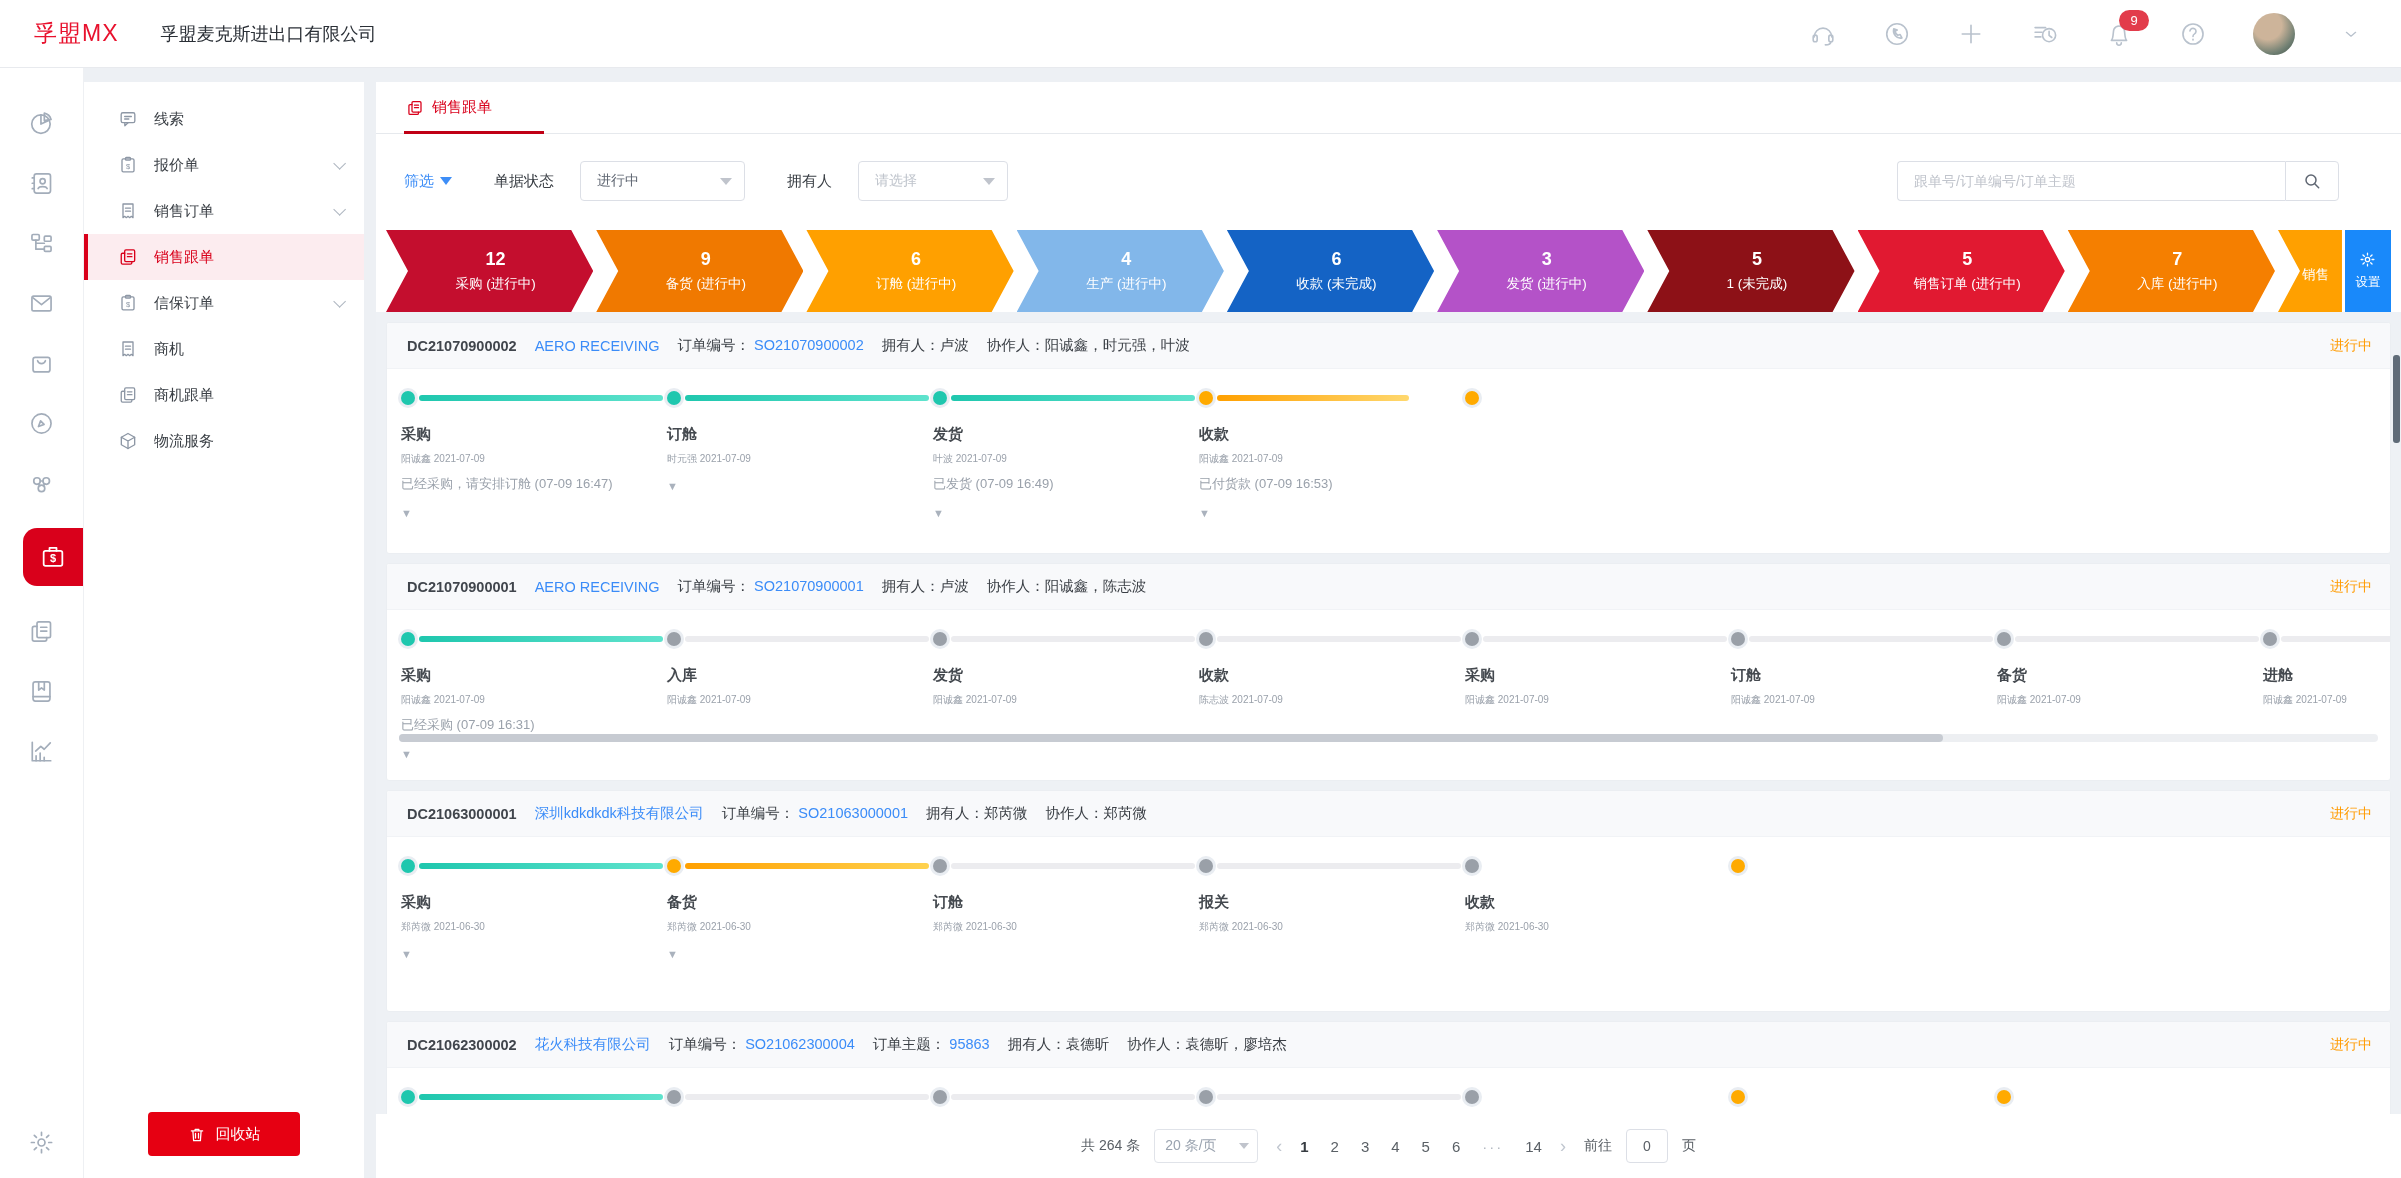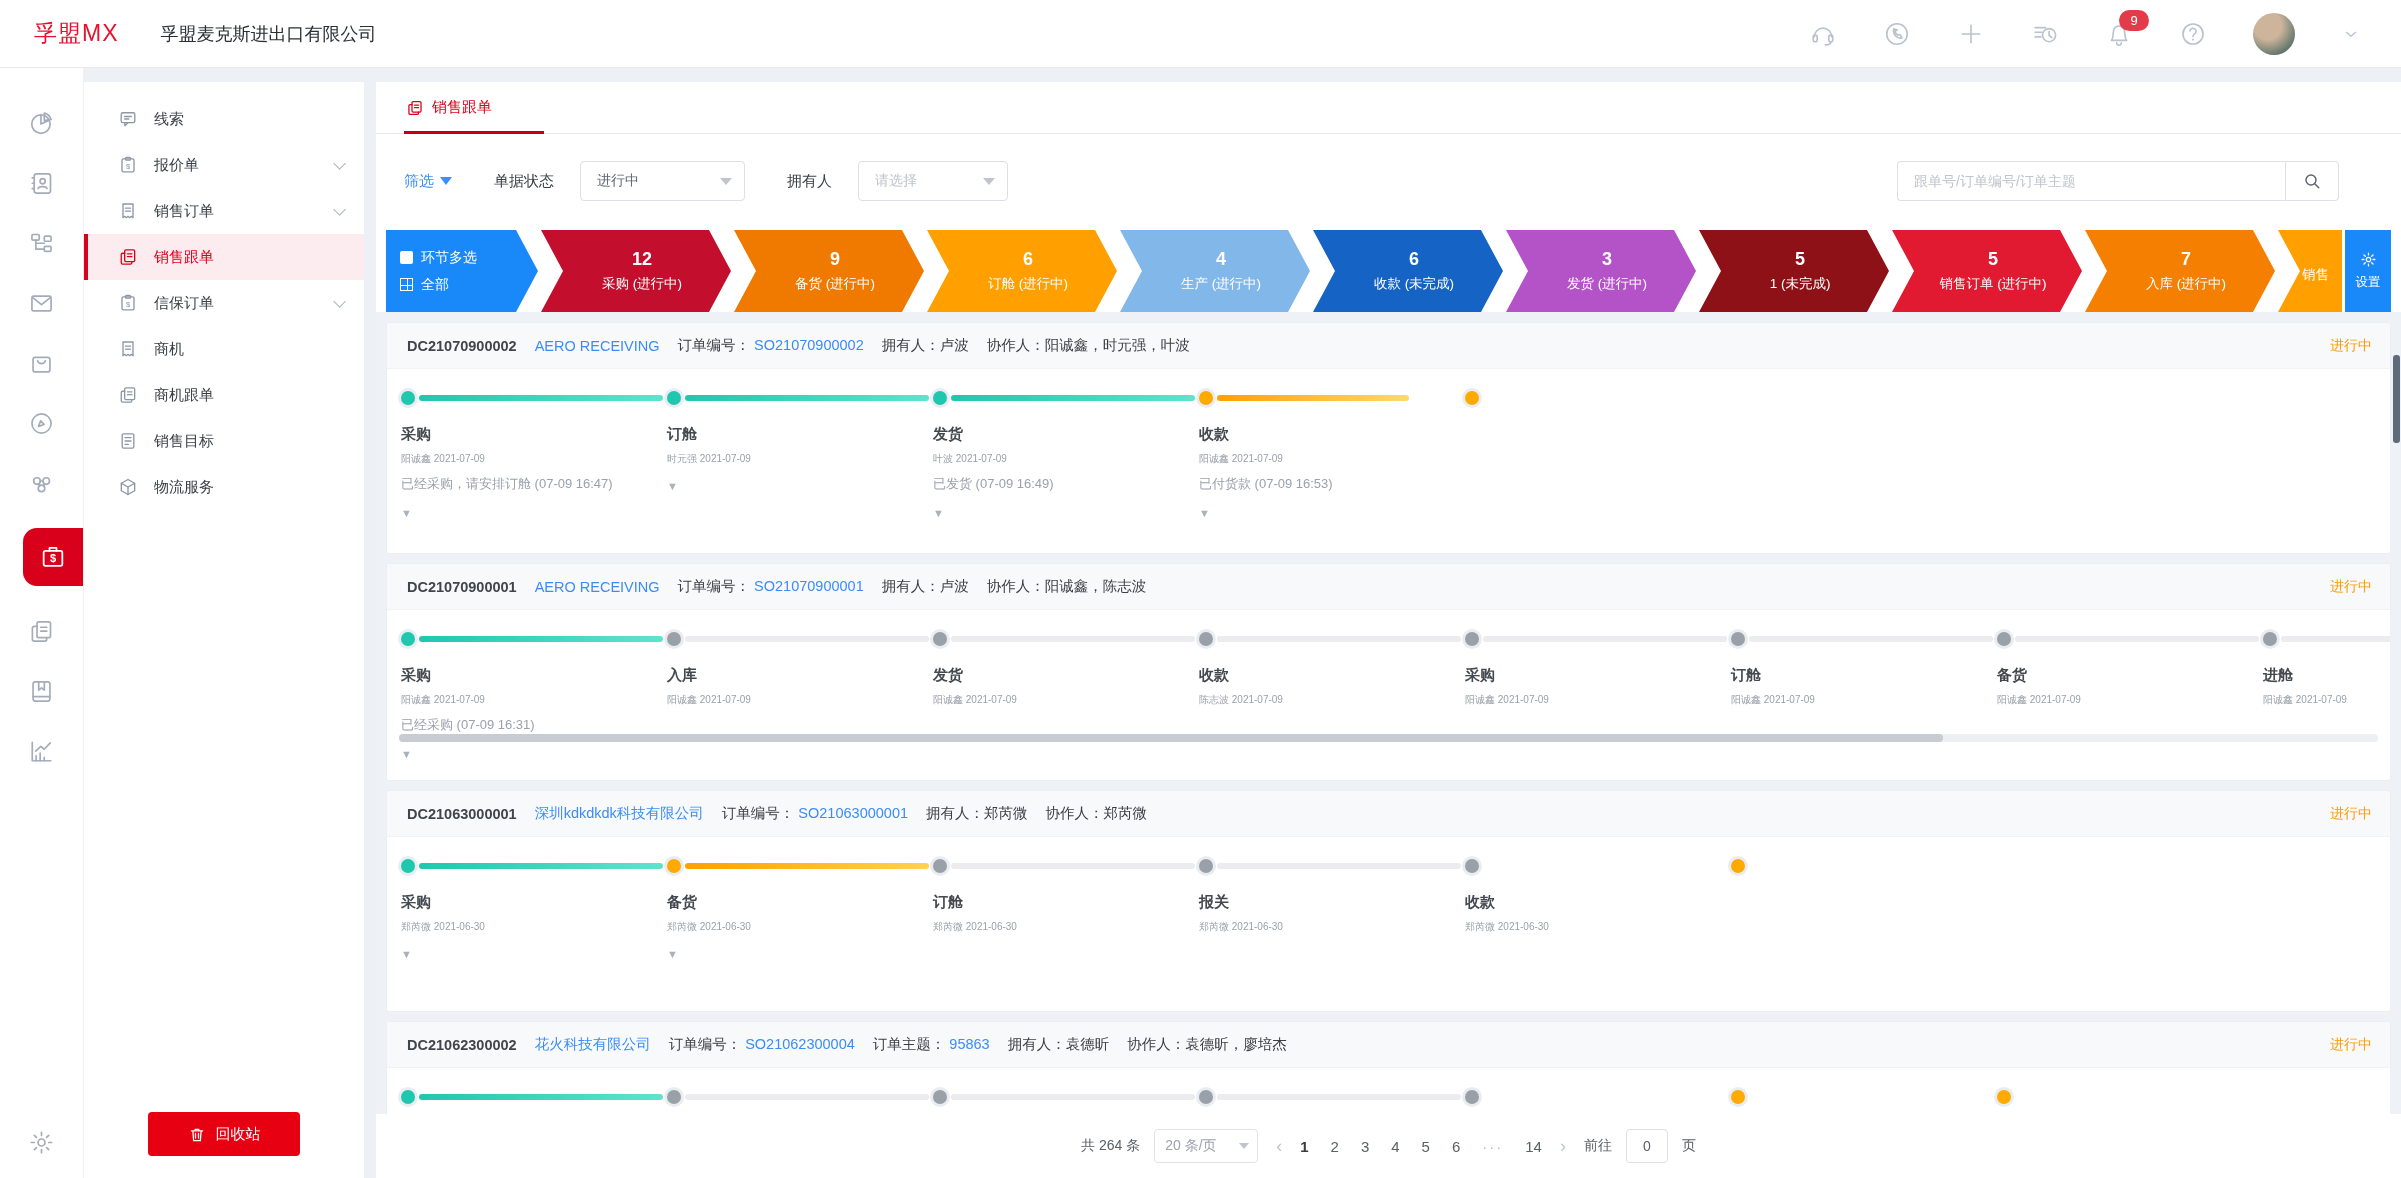--- a/index.html
+++ b/index.html
@@ -315,27 +315,20 @@
         </div>
         <div class="menu-item">
           <span class="mi-icon"><span class="ic"><svg width="20" height="20" viewBox="0 0 24 24" fill="none" stroke="currentColor" stroke-width="1.6" stroke-linecap="round" stroke-linejoin="round">
                 <rect x="8" y="3.5" width="12" height="14" rx="1.5"></rect>
                 <path d="M8 7.5H5.5A1.6 1.6 0 0 0 3.9 9.1v9.8a1.6 1.6 0 0 0 1.6 1.6H15a1.6 1.6 0 0 0 1.6-1.6v-1.4M11.3 8.2h5.4M11.3 11.6h5.4"></path>
               </svg></span></span>
           <span>商机跟单</span>
         </div>
         <div class="menu-item">
           <span class="mi-icon"><span class="ic"><svg width="20" height="20" viewBox="0 0 24 24" fill="none" stroke="currentColor" stroke-width="1.6" stroke-linecap="round" stroke-linejoin="round">
-                <rect x="5" y="3.5" width="14" height="17" rx="1.6"></rect>
-                <path d="M8.5 8h7M8.5 12h7M8.5 16h4"></path>
-              </svg></span></span>
-          <span>销售目标</span>
-        </div>
-        <div class="menu-item">
-          <span class="mi-icon"><span class="ic"><svg width="20" height="20" viewBox="0 0 24 24" fill="none" stroke="currentColor" stroke-width="1.6" stroke-linecap="round" stroke-linejoin="round">
                 <path d="M12 3l8 4.5v9L12 21l-8-4.5v-9z"></path>
                 <path d="M4 7.5l8 4.5 8-4.5M12 12v9"></path>
               </svg></span></span>
           <span>物流服务</span>
         </div>
       </div>
     <button class="recycle-btn">
       <span id="trash-ic"><span class="ic"><svg width="18" height="18" viewBox="0 0 24 24" fill="none" stroke="currentColor" stroke-width="1.7" stroke-linecap="round" stroke-linejoin="round">
               <path d="M4.5 6.5h15M9.5 6.5v-2h5v2M6.5 6.5l1 13h9l1-13M10 10v6M14 10v6"></path>
             </svg></span></span>
@@ -376,30 +369,20 @@
               <svg width="20" height="20" viewBox="0 0 24 24" fill="none" stroke="currentColor" stroke-width="1.8" stroke-linecap="round" stroke-linejoin="round">
                 <circle cx="10.8" cy="10.8" r="6"></circle>
                 <path d="M15.3 15.3L20 20"></path>
               </svg>
             </span>
           </button>
       </div>
     </div>
 
     <div class="stagebar">
-      <div class="stage-first">
-        <div class="row">
-          <span class="cbox"></span>
-          <span>环节多选</span>
-        </div>
-        <div class="row">
-          <span class="gridico"></span>
-          <span>全部</span>
-        </div>
-      </div>
 
       <div class="arrow" style="background: rgb(196, 14, 46);">
           <span class="cnt">12</span>
           <span class="lbl">采购 (进行中)</span>
         </div>
         <div class="arrow" style="background: rgb(240, 121, 0);">
           <span class="cnt">9</span>
           <span class="lbl">备货 (进行中)</span>
         </div>
         <div class="arrow" style="background: rgb(255, 160, 0);">

